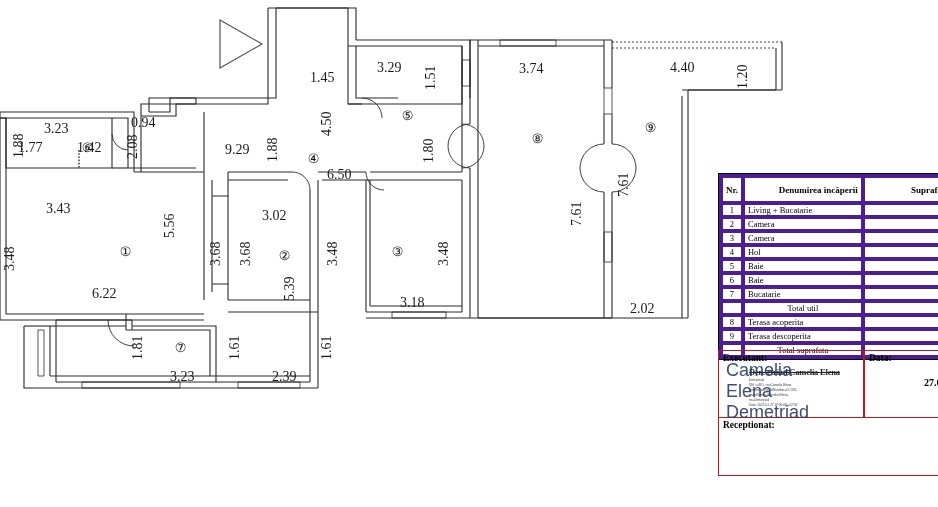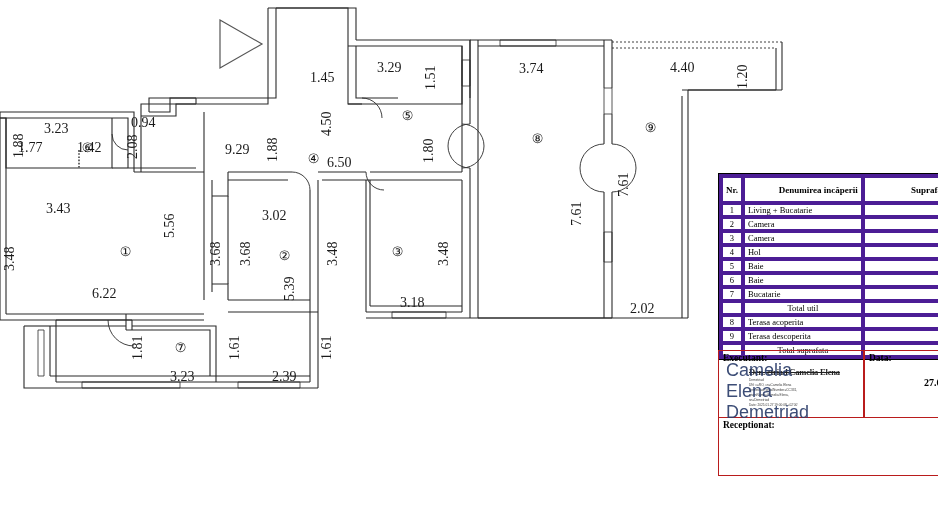--- a/index.html
+++ b/index.html
@@ -300,21 +300,21 @@
       <div class="dim" style="left: 92px; top: 287px;">6.22</div>
       <div class="dim" style="left: 131px; top: 116px;">0.94</div>
       <div class="dim v" style="left: 126px; top: 159px;">2.08</div>
       <div class="dim v" style="left: 163px; top: 238px;">5.56</div>
       <div class="dim" style="left: 225px; top: 143px;">9.29</div>
       <div class="dim v" style="left: 266px; top: 162px;">1.88</div>
       <div class="dim" style="left: 294px; top: 71px; margin-left: 16px;">1.45</div>
       <div class="dim v" style="left: 320px; top: 136px;">4.50</div>
       <div class="dim" style="left: 377px; top: 61px;">3.29</div>
       <div class="dim v" style="left: 424px; top: 90px;">1.51</div>
-      <div class="dim" style="left: 327px; top: 156px;">6.50</div>
+      <div class="dim" style="left: 327px; top: 168px;">6.50</div>
       <div class="dim" style="left: 262px; top: 209px;">3.02</div>
       <div class="dim v" style="left: 209px; top: 266px;">3.68</div>
       <div class="dim v" style="left: 239px; top: 266px;">3.68</div>
       <div class="dim v" style="left: 283px; top: 301px;">5.39</div>
       <div class="dim v" style="left: 326px; top: 266px;">3.48</div>
       <div class="dim v" style="left: 437px; top: 266px;">3.48</div>
       <div class="dim" style="left: 394px; top: 296px; margin-left: 6px;">3.18</div>
       <div class="dim v" style="left: 131px; top: 360px;">1.81</div>
       <div class="dim" style="left: 170px; top: 370px;">3.23</div>
       <div class="dim v" style="left: 228px; top: 360px;">1.61</div>

